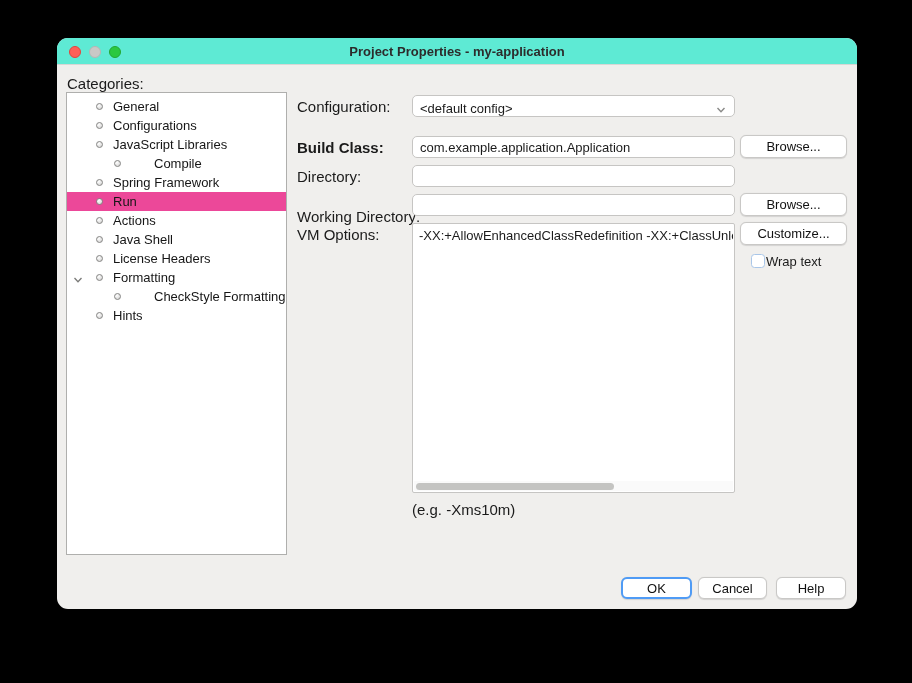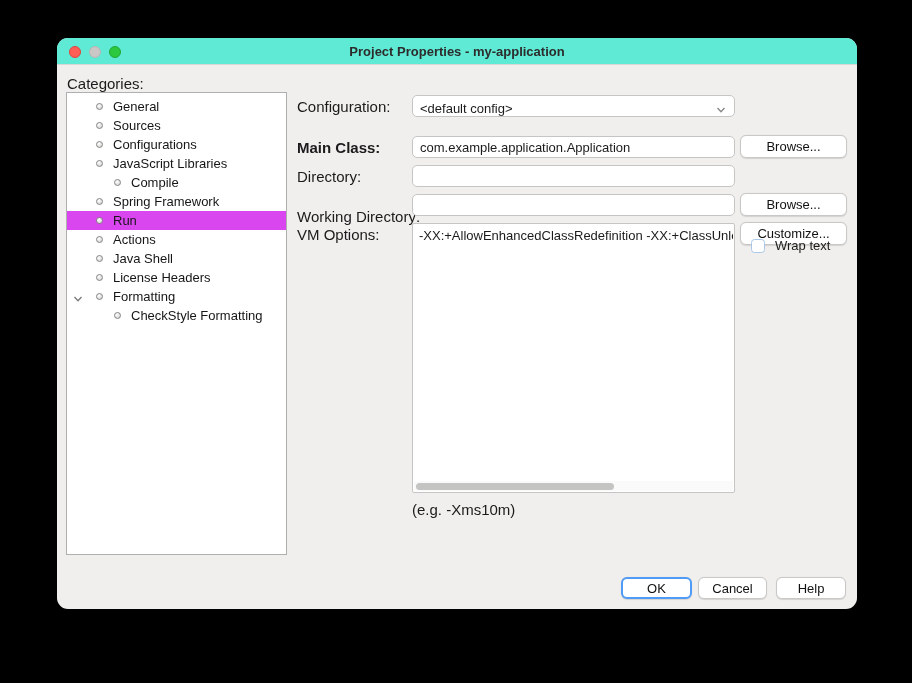--- a/index.html
+++ b/index.html
@@ -18,22 +18,22 @@
   .light.min   { background:#c9c8c6; border:1px solid #b6b5b3; }
   .light.zoom  { background:#2bc840; border:1px solid #23a832; }
 
   .lbl { position:absolute; font-size:15px; color:#1b1b1b; white-space:nowrap; }
   .bold { font-weight:bold; }
 
   .tree { position:absolute; left:9px; top:54px; width:221px; height:463px;
           background:#fff; border:1px solid #afafad; padding-top:4px; }
   .tree-item { position:relative; height:19px; display:flex; align-items:center;
                padding-left:29px; font-size:13px; color:#161616; cursor:default; }
-  .tree-item.sel { background:#d946ef; }
-  .tree-item.lvl1 { padding-left:47px; }
+  .tree-item.sel { background:#ec4899; }
+  .tree-item.lvl1 { padding-left:47px;gap:23px; }
   .chev { position:absolute; left:6px; top:5px; width:10px; height:10px; display:block; }
   .bullet { width:7px; height:7px; border-radius:50%; border:1px solid #858583;
             background:radial-gradient(circle at 35% 30%, #ffffff, #cfcecd);
             margin-right:10px; flex:0 0 auto; }
 
   .field { position:absolute; left:355px; width:323px; height:22px;
            border:1px solid #c6c5c3; border-radius:5px; background:#fff;
            font-size:13px; color:#1b1b1b; padding:0 7px;
            font-family:"Liberation Sans", sans-serif; }
   .combo { display:flex; align-items:flex-end; justify-content:space-between; }
@@ -49,22 +49,22 @@
             border-radius:4px; background:#c4c4c2; }
 
   .btn { position:absolute; height:23px; background:#fff;
          border:1px solid #c9c8c6; border-radius:6px; font-size:13px; color:#111;
          font-family:"Liberation Sans", sans-serif;
          box-shadow:0 .5px 1px rgba(0,0,0,.12); cursor:default; }
   .sidebtn { left:683px; width:107px; }
   .footbtn { top:539px; height:22px; }
   .btn.focusring { border:2px solid #4f9bf5; }
 
-  .wraprow { position:absolute; left:694px; top:200px; display:flex;
-             align-items:center; gap:10px; }
+  .wraprow { position:absolute; left:694px; top:216px; display:flex;
+             gap:1px; }
   .checkbox { width:14px; height:14px; border:1.5px solid #a9c6e8;
               border-radius:3.5px; background:#fff; }
   .wraplbl { font-size:13px; color:#1b1b1b; }
 </style>
 </head>
 <body>
 
 <div class="dialog">
 
   <div class="titlebar">
@@ -75,24 +75,20 @@
     </div>
     <span class="title">Project Properties - my-application</span>
   </div>
 
   <span class="lbl" style="left:10px; top:37px;">Categories:</span>
 
   <div class="tree">
     <div class="tree-item">
       <span class="bullet"></span>
       <span>General</span>
-    </div>
-    <div class="tree-item">
-      <span class="bullet"></span>
-      <span>Sources</span>
     </div>
     <div class="tree-item">
       <span class="bullet"></span>
       <span>Configurations</span>
     </div>
     <div class="tree-item">
       <span class="bullet"></span>
       <span>JavaScript Libraries</span>
     </div>
     <div class="tree-item lvl1">
@@ -125,33 +121,37 @@
             <polyline points="1.5,3 5,6.8 8.5,3" fill="none" stroke="#7b7b79" stroke-width="1.3"></polyline>
           </svg>
       </span>
       <span class="bullet"></span>
       <span>Formatting</span>
     </div>
     <div class="tree-item lvl1">
       <span class="bullet"></span>
       <span>CheckStyle Formatting</span>
     </div>
+    <div class="tree-item">
+      <span class="bullet"></span>
+      <span>Hints</span>
+    </div>
   </div>
 
   <span class="lbl" style="left:240px; top:60px;">Configuration:</span>
   <div class="field combo" style="top:57px;">
     <span class="val">&lt;default config&gt;</span>
     <span style="display:flex;">
       <svg width="12" height="12" viewBox="0 0 12 12">
           <polyline points="2.5,4 6,7.8 9.5,4" fill="none" stroke="#8a8a88" stroke-width="1.4"></polyline>
         </svg>
     </span>
   </div>
 
-  <span class="lbl bold" style="left:240px; top:101px;">Main Class:</span>
+  <span class="lbl bold" style="left:240px; top:101px;">Build Class:</span>
   <input class="field" style="top: 98px;" value="com.example.application.Application">
   <button class="btn sidebtn" style="top:97px;">Browse...</button>
 
   <span class="lbl" style="left:240px; top:130px;">Directory:</span>
   <input class="field" style="top: 127px;" value="">
 
   <span class="lbl" style="left:240px; top:159px;margin-top:11px;">Working Directory:</span>
   <input class="field" style="top: 156px;" value="">
   <button class="btn sidebtn" style="top:155px;">Browse...</button>
 

